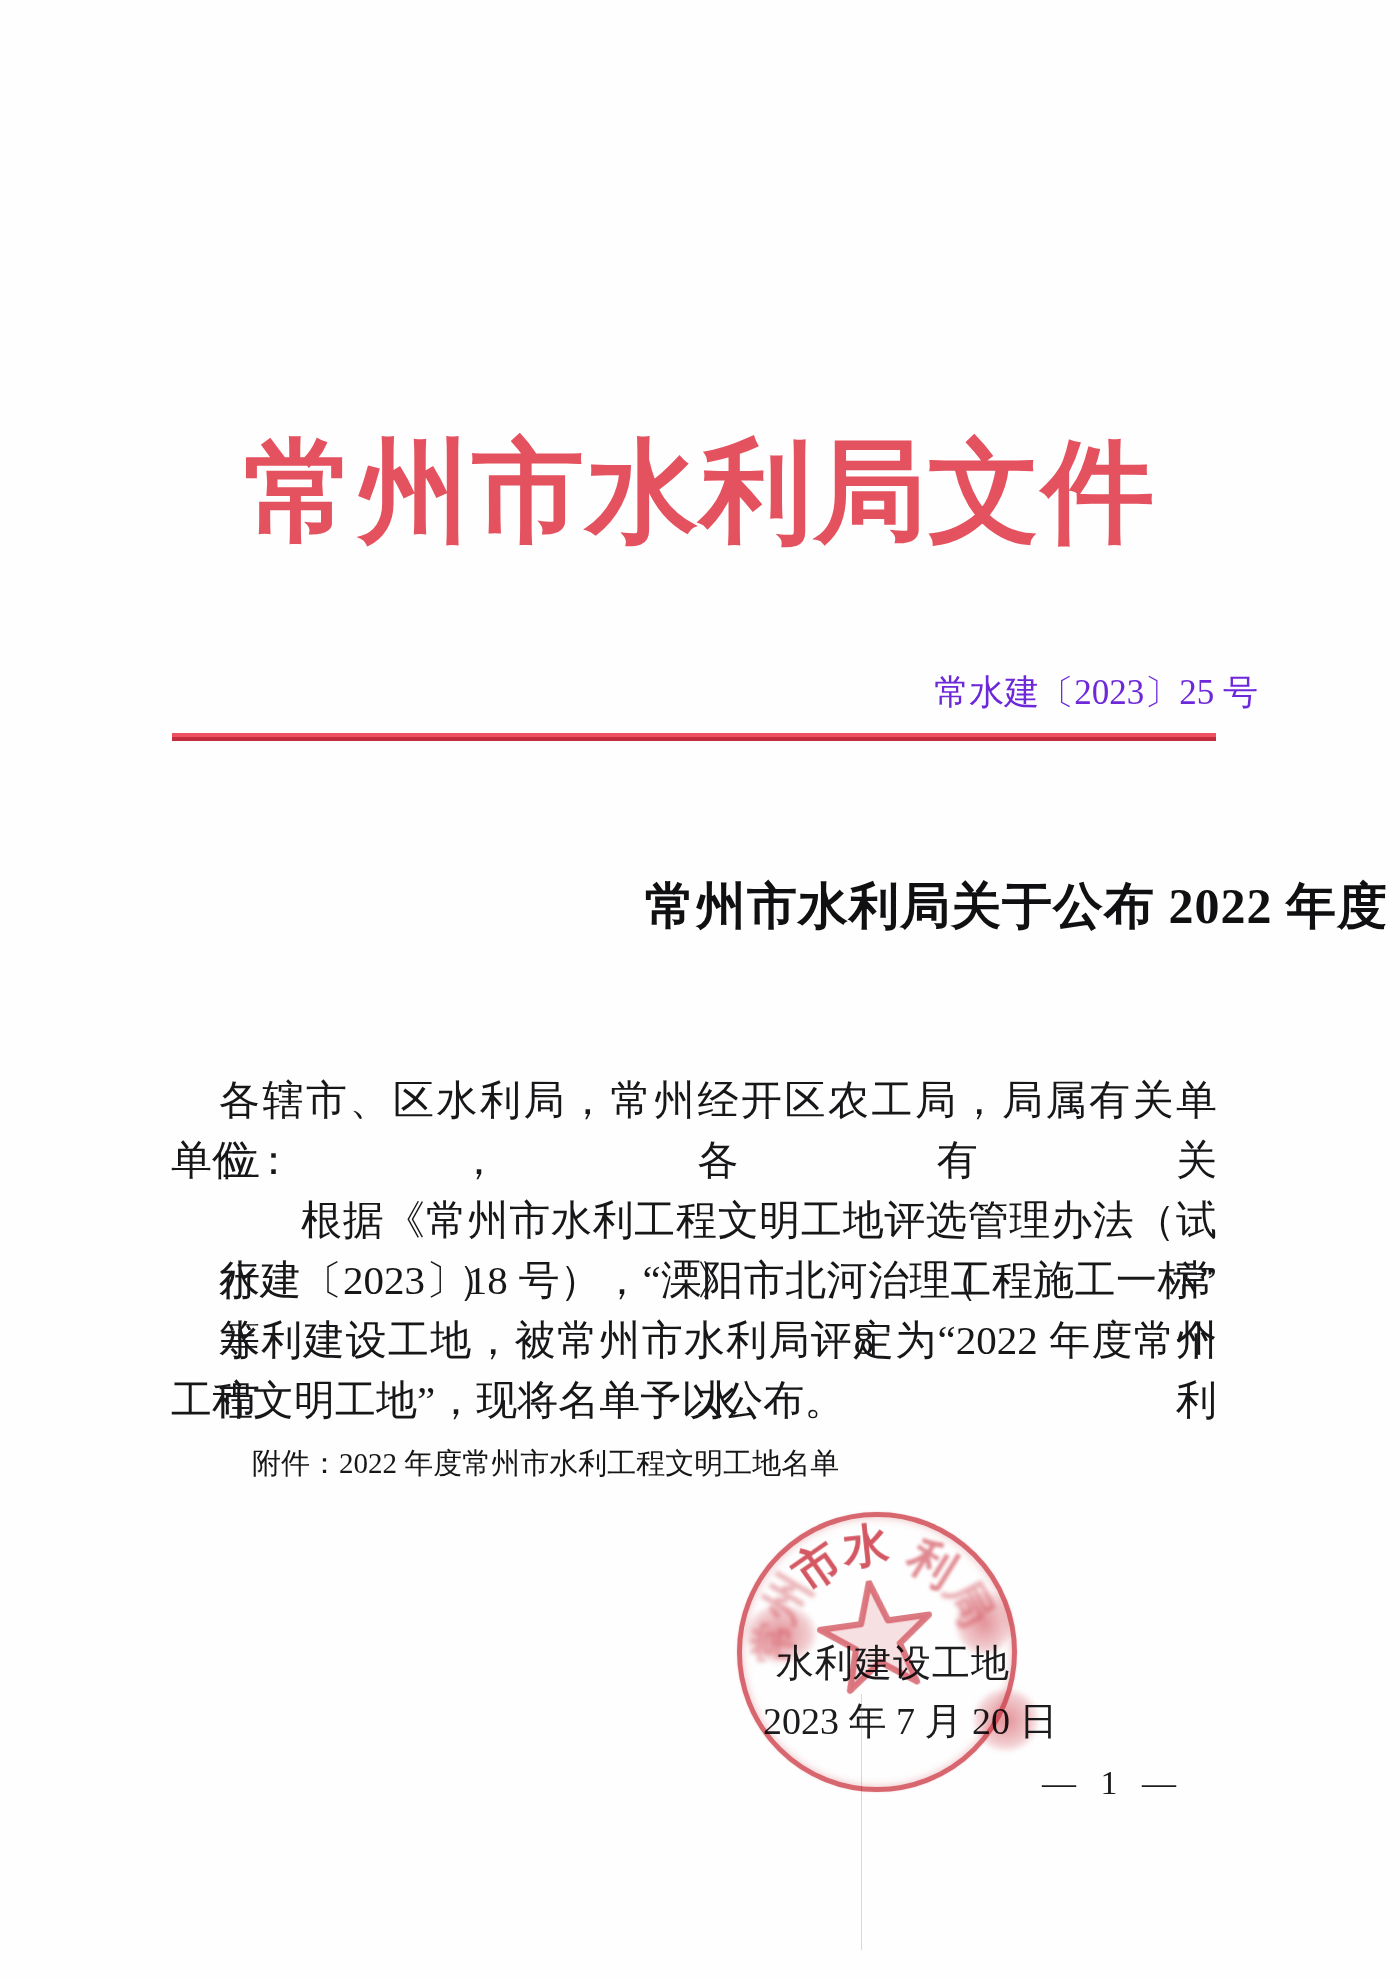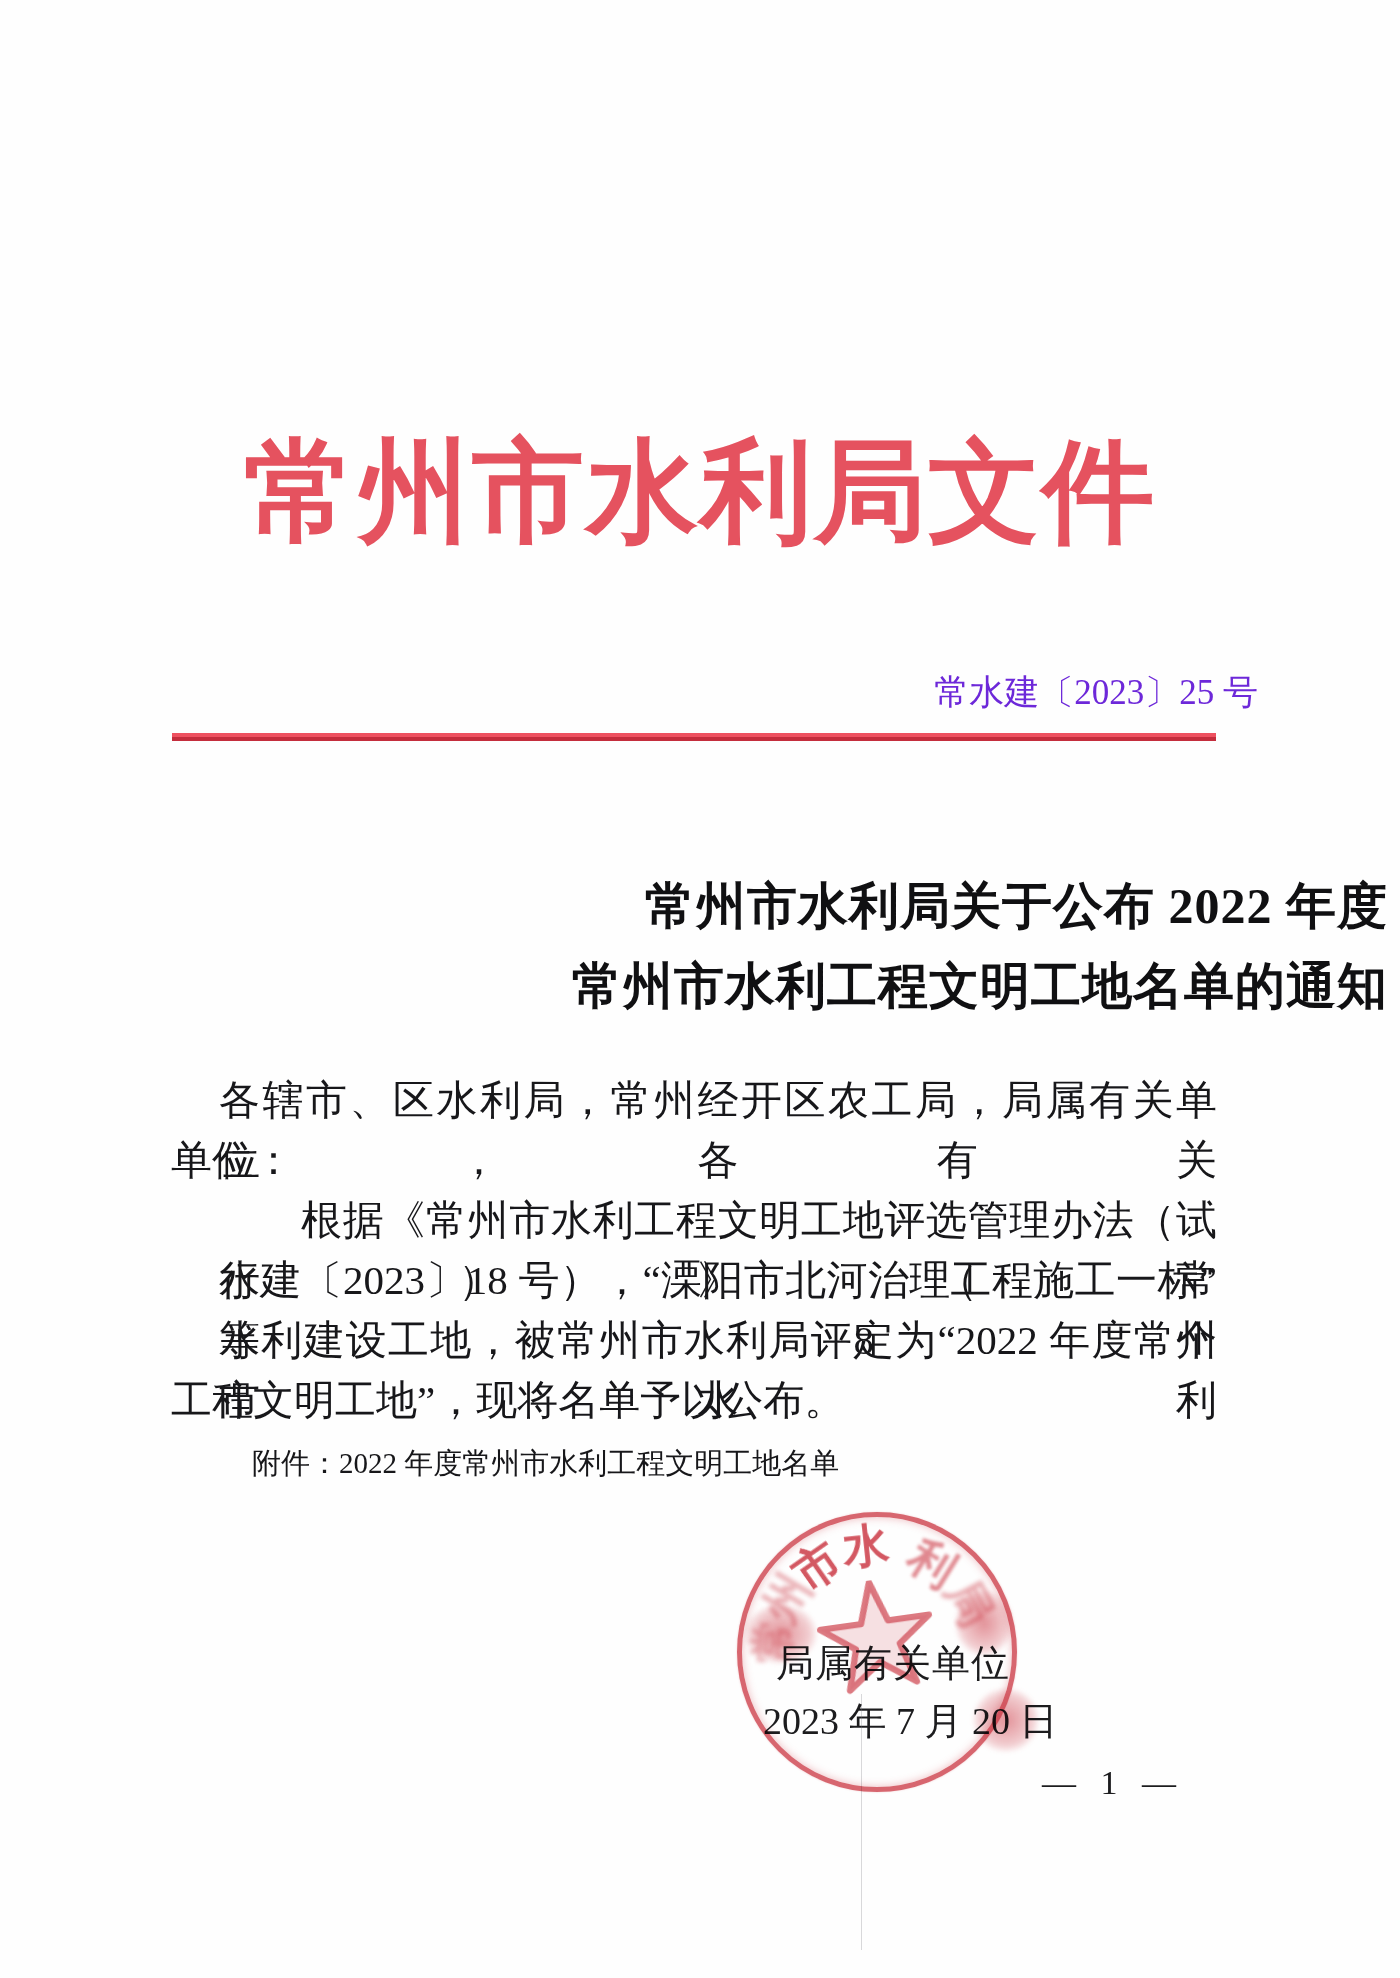--- a/index.html
+++ b/index.html
@@ -115,35 +115,34 @@
 <div class="page">
 
   <div class="letterhead">常州市水利局文件</div>
 
   <div class="docnum">常水建〔2023〕25 号</div>
 
   <div class="redline"></div>
 
   <div class="notice-title">
     <div>常州市水利局关于公布 2022 年度</div>
-    <div>常州市水利工程文明工地名单的通知</div>
   </div>
 
   <div class="body-block">
     <div class="bl just">各辖市、区水利局，常州经开区农工局，局属有关单位，各有关</div>
     <div class="bl">单位：</div>
     <div class="bl just indent">根据《常州市水利工程文明工地评选管理办法（试行）》（常</div>
     <div class="bl just">水建〔2023〕18 号），“溧阳市北河治理工程施工一标”等 8 个</div>
     <div class="bl just">水利建设工地，被常州市水利局评定为“2022 年度常州市水利</div>
     <div class="bl">工程文明工地”，现将名单予以公布。</div>
   </div>
 
   <div class="attachment">附件：2022 年度常州市水利工程文明工地名单</div>
 
-  <div class="signature">局属有关单位</div>
+  <div class="signature">水利建设工地</div>
   <div class="issue-date">2023 年 7 月 20 日</div>
 
   <div class="seal">
     <div class="seal-ring"></div>
 
     <span class="seal-star">
       <svg width="116" height="116" viewBox="0 0 110 110">
         <polygon points="55,2 68,40 107,40 76,63 87,101 55,78 23,101 34,63 3,40 42,40" fill="rgba(205,59,71,0.18)" stroke="rgba(205,59,71,0.8)" stroke-width="6" stroke-linejoin="round"></polygon>
       </svg>
     </span>

